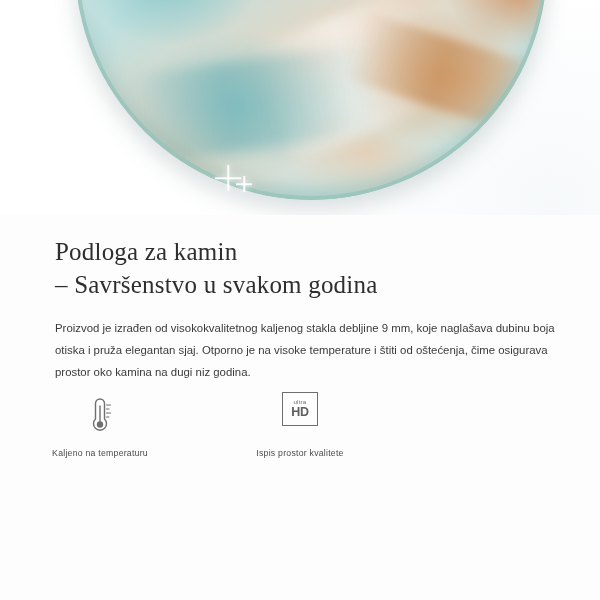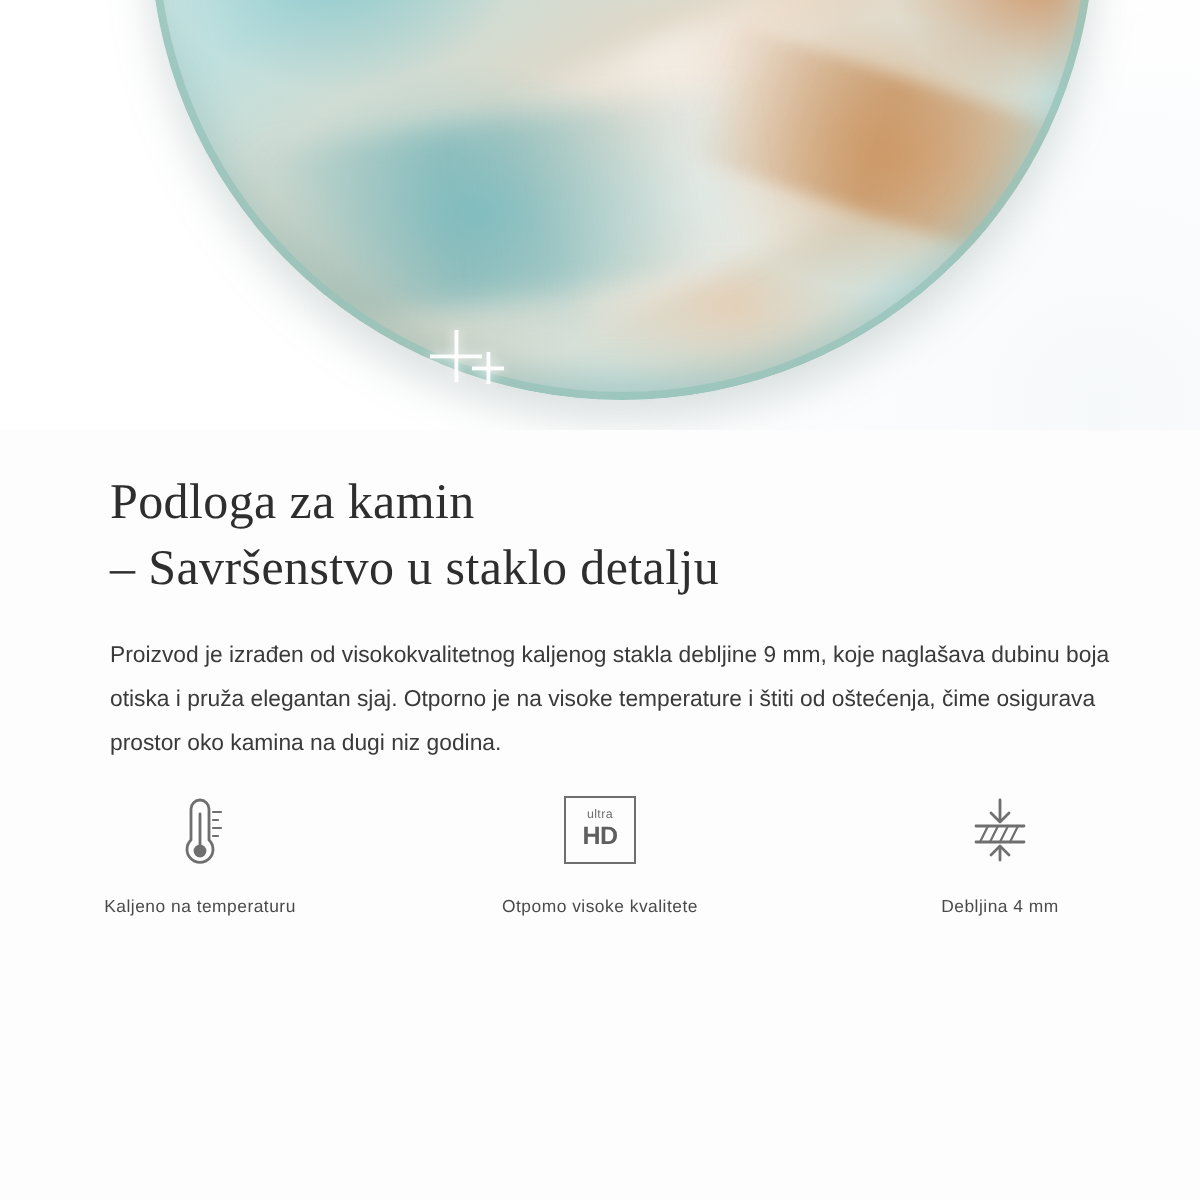--- a/index.html
+++ b/index.html
@@ -160,21 +160,20 @@
   }
   .feature {
     display: flex;
     flex-direction: column;
     align-items: center;
     justify-content: flex-start;
   }
   .feature-icon {
     height: 46px;
     display: flex;
-    align-items: center;
     justify-content: center;
   }
   .feature-label {
     margin-top: 10px;
     font-size: 8.7px;
     color: #4a4a4a;
     letter-spacing: 0.25px;
     text-align: center;
   }
   svg { display: block; }
@@ -230,21 +229,21 @@
 
       <div class="board-edge"></div>
     </div>
     <div class="sparkle s1"></div>
     <div class="sparkle s2"></div>
   </div>
 
   <div class="content">
     <h1 class="headline">
       <span>Podloga za kamin</span>
-      <span class="line2">– Savršenstvo u staklo detalju</span>
+      <span class="line2">– Savršenstvo u svakom godina</span>
     </h1>
     <p class="body-copy">Proizvod je izrađen od visokokvalitetnog kaljenog stakla debljine 9 mm, koje naglašava dubinu boja otiska i pruža elegantan sjaj. Otporno je na visoke temperature i štiti od oštećenja, čime osigurava prostor oko kamina na dugi niz godina.</p>
   </div>
 
   <div class="features">
 
     <div class="feature">
       <div class="feature-icon">
         <svg width="40" height="44" viewBox="0 0 40 44">
           <path class="stroke" d="M20 7 a4.5 4.5 0 0 1 4.5 4.5 V27 a6.5 6.5 0 1 1 -9 0 V11.5 A4.5 4.5 0 0 1 20 7 Z"></path>
@@ -256,34 +255,21 @@
       <div class="feature-label">Kaljeno na temperaturu</div>
     </div>
 
     <div class="feature">
       <div class="feature-icon">
         <div class="ultrahd-box">
           <div class="ultrahd-top">ultra</div>
           <div class="ultrahd-bot">HD</div>
         </div>
       </div>
-      <div class="feature-label">Otpomo visoke kvalitete</div>
+      <div class="feature-label">Ispis prostor kvalitete</div>
     </div>
 
 
 
 
-    <div class="feature">
-      <div class="feature-icon">
-        <svg width="44" height="42" viewBox="0 0 44 42">
-          <path class="stroke" d="M22 6 V16"></path>
-          <path class="stroke" d="M17.5 12.5 L22 17 L26.5 12.5"></path>
-          <path class="stroke" d="M10 19 H34 M10 27 H34"></path>
-          <path class="thin" d="M12 27 L16 19 M17 27 L21 19 M22 27 L26 19 M27 27 L31 19"></path>
-          <path class="stroke" d="M22 36 V30"></path>
-          <path class="stroke" d="M17.5 33.5 L22 29 L26.5 33.5"></path>
-        </svg>
-      </div>
-      <div class="feature-label">Debljina 4 mm</div>
-    </div>
 
   </div>
 </div>
 
 </body></html>

